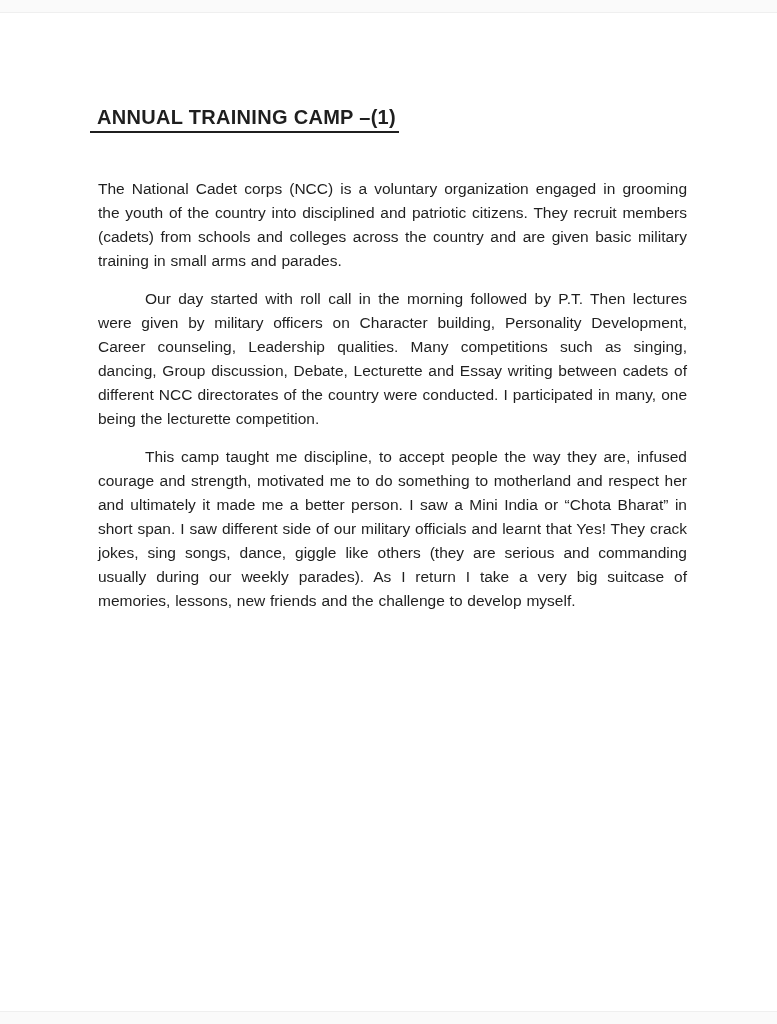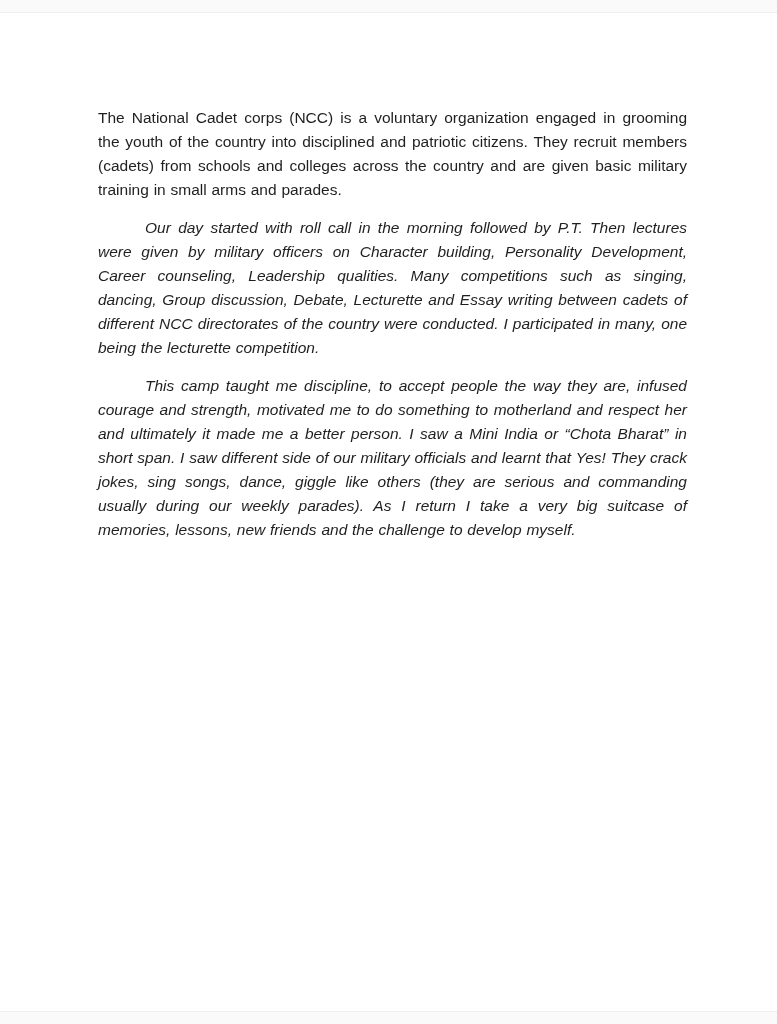--- a/index.html
+++ b/index.html
@@ -51,35 +51,35 @@
   }
   .para {
     margin: 0 0 14px 8px;
     font-size: 15.5px;
     line-height: 24px;
     text-align: justify;
     word-spacing: 0.5px;
   }
   .para.indented {
     text-indent: 47px;
-    font-style: italic;
   }
   .para:last-child {
     margin-bottom: 0;
   }
 </style>
 </head>
 <body>
 
 <div class="page">
 
   <div class="edge-band top"></div>
 
   <div class="content">
 
+    <h1 class="doc-title"><span class="underlined">ANNUAL TRAINING CAMP –(1)</span></h1>
 
     <p class="para">The National Cadet corps (NCC) is a voluntary organization engaged in grooming the youth of the country into disciplined and patriotic citizens. They recruit members (cadets) from schools and colleges across the country and are given basic military training in small arms and parades.</p>
 
     <p class="para indented">Our day started with roll call in the morning followed by P.T. Then lectures were given by military officers on Character building, Personality Development, Career counseling, Leadership qualities. Many competitions such as singing, dancing, Group discussion, Debate, Lecturette and Essay writing between cadets of different NCC directorates of the country were conducted. I participated in many, one being the lecturette competition.</p>
 
     <p class="para indented">This camp taught me discipline, to accept people the way they are, infused courage and strength, motivated me to do something to motherland and respect her and ultimately it made me a better person. I saw a Mini India or “Chota Bharat” in short span. I saw different side of our military officials and learnt that Yes! They crack jokes, sing songs, dance, giggle like others (they are serious and commanding usually during our weekly parades). As I return I take a very big suitcase of memories, lessons, new friends and the challenge to develop myself.</p>
 
   </div>
 
   <div class="edge-band bottom"></div>

